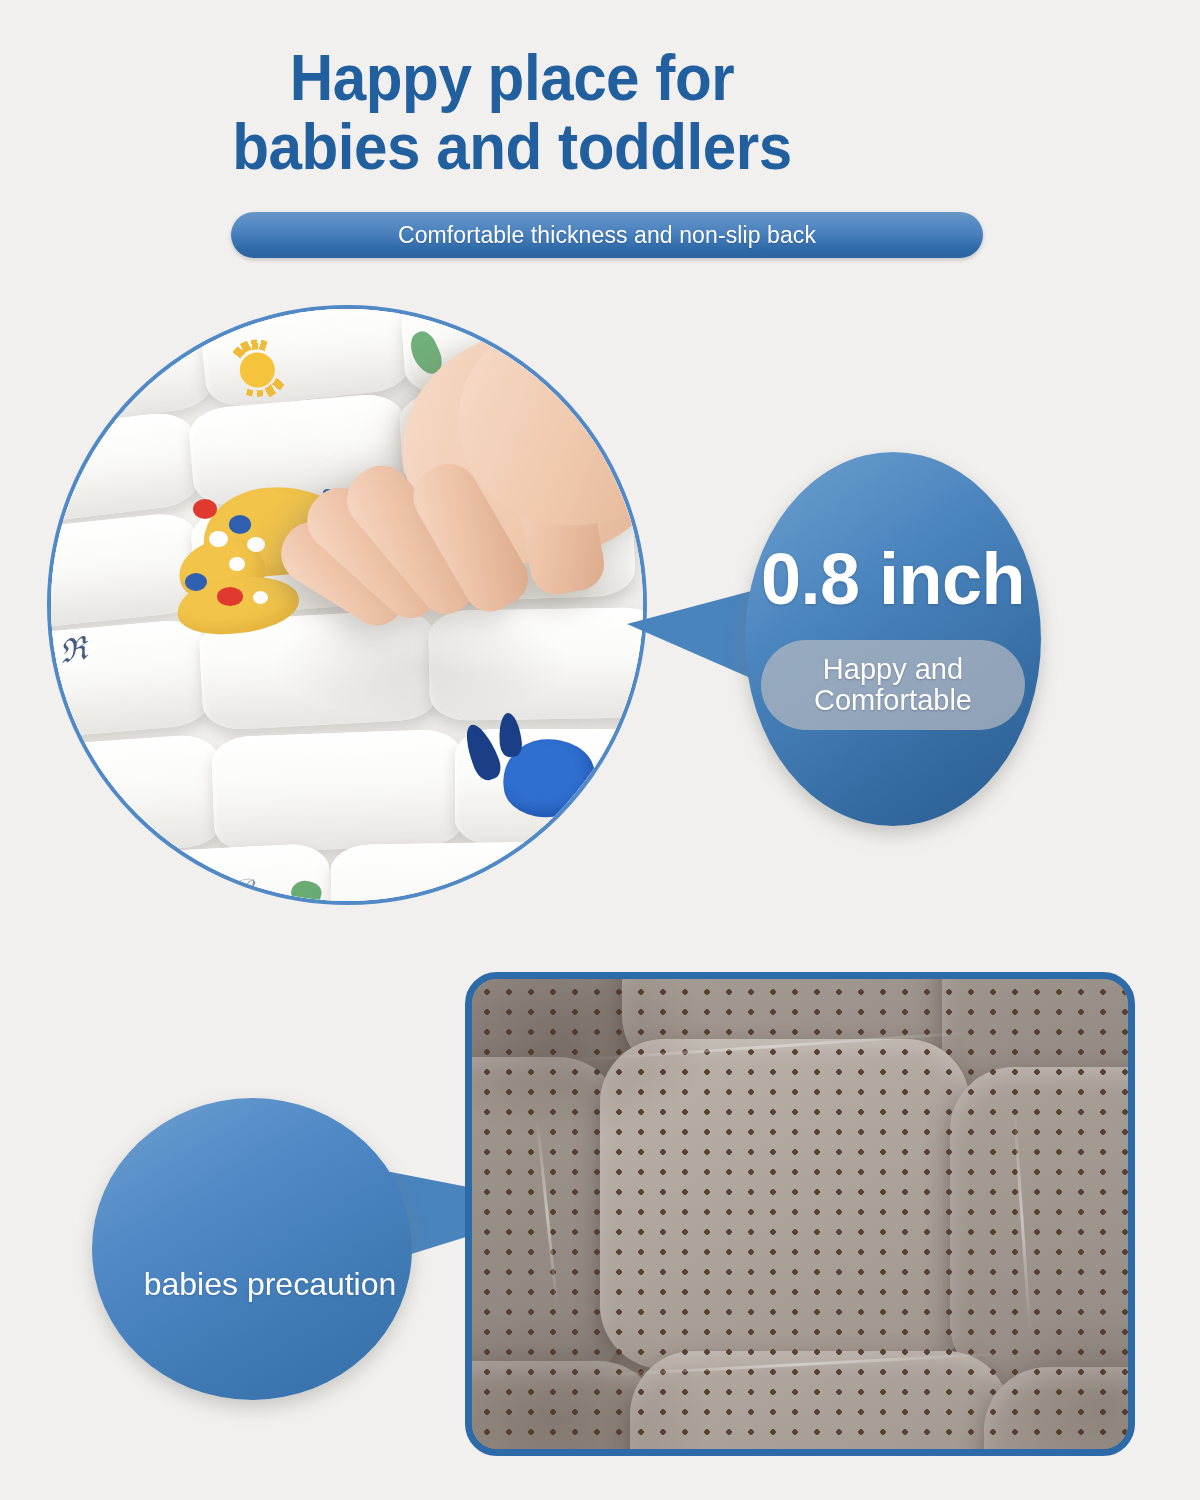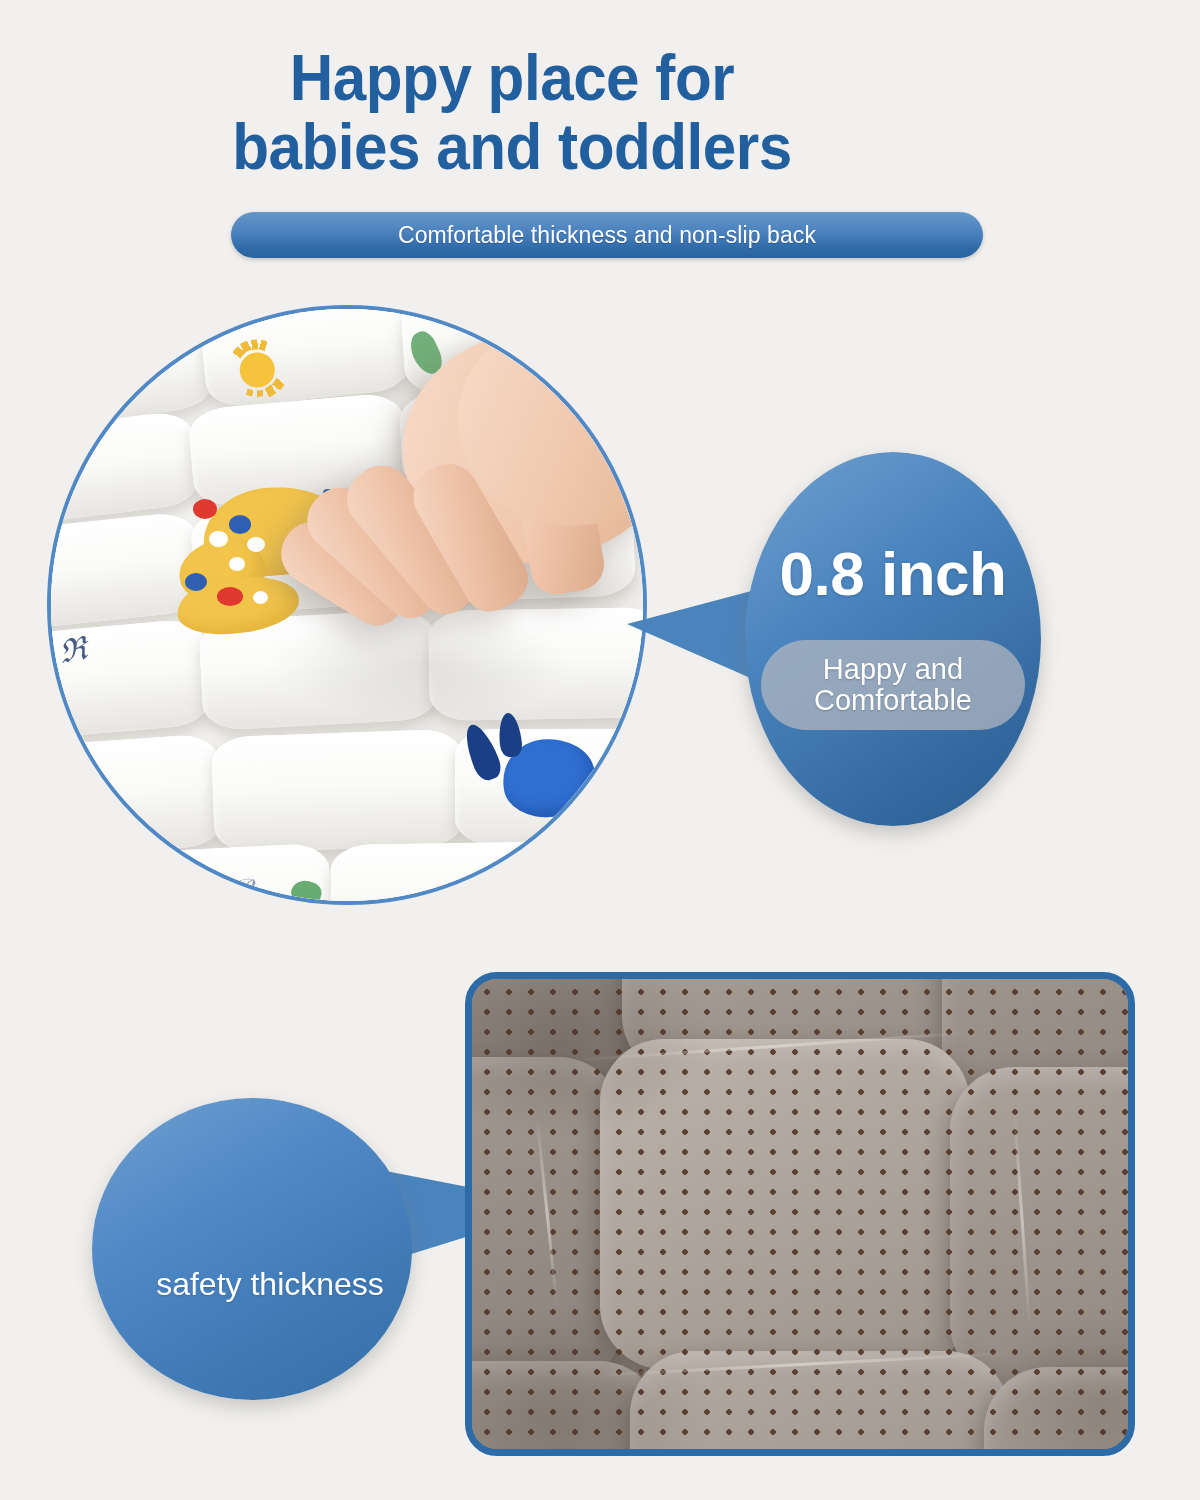--- a/index.html
+++ b/index.html
@@ -173,21 +173,21 @@
     border-radius: 50%;
     background: linear-gradient(145deg, #6fa0d0 0%, #4a84bd 38%, #33699f 78%, #2a5e92 100%);
     box-shadow: 0 8px 18px rgba(120,118,112,0.35);
   }
   .badge-value {
     position: absolute;
     left: 0; top: 86px;
     width: 296px;
     text-align: center;
     color: #ffffff;
-    font-size: 62px;
+    font-size: 72px;
     font-weight: bold;
     letter-spacing: -0.5px;
     text-shadow: 0 1px 3px rgba(20,50,90,0.30);
   }
   .badge-pill {
     position: absolute;
     left: 16px;
     top: 188px;
     width: 264px;
     height: 90px;
@@ -388,21 +388,21 @@
   <div class="badge-value">0.8 inch</div>
   <div class="badge-pill">
     <span class="badge-pill-text">Happy and</span>
     <span class="badge-pill-text">Comfortable</span>
   </div>
 </div>
 
 <div class="badge-nonslip">
   <div class="badge-tail-right"></div>
   <div class="badge-circle-blue2"></div>
-  <div class="nonslip-sub">safety thickness</div>
+  <div class="nonslip-sub">babies precaution</div>
 </div>
 
 <div class="rect-photo">
   <div class="backing">
 
     <div class="quilt-panel" style="left:-120px; top:-110px; width:320px; height:260px; background:linear-gradient(160deg,#9a918a,#857c75);"></div>
     <div class="quilt-panel" style="left:150px;  top:-150px; width:400px; height:250px; background:linear-gradient(160deg,#b0a79f,#938a83);"></div>
     <div class="quilt-panel" style="left:470px;  top:-130px; width:300px; height:260px; background:linear-gradient(160deg,#a79e96,#8d847d);"></div>
 
     <div class="quilt-panel" style="left:-150px; top:78px;  width:300px; height:330px; background:linear-gradient(160deg,#a59c94,#8a817a);"></div>

